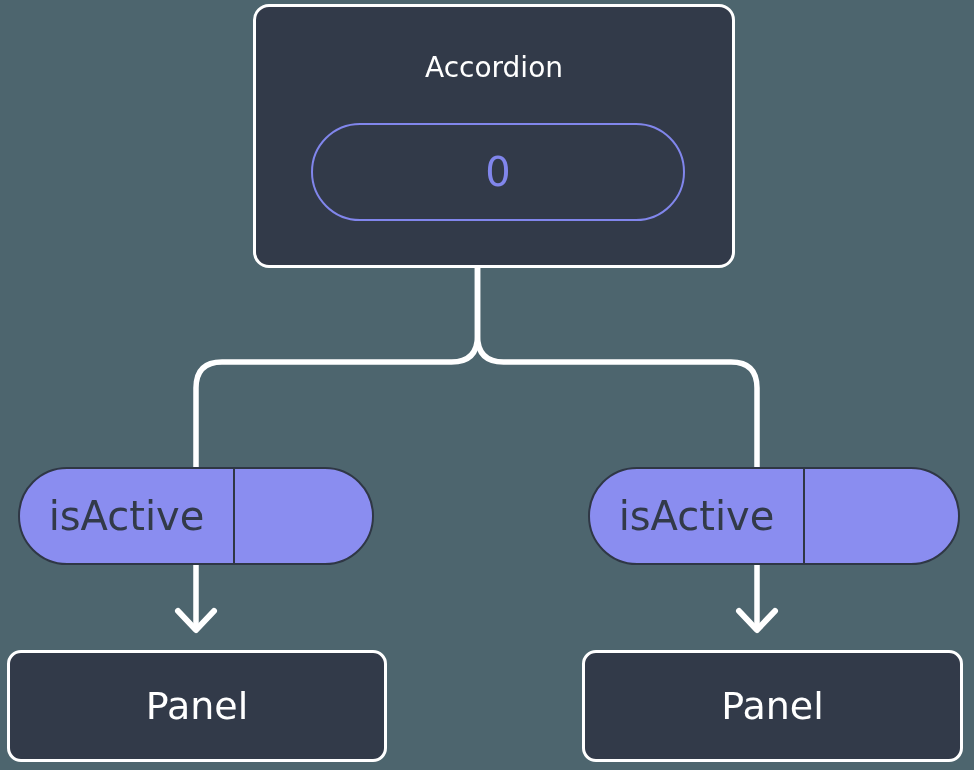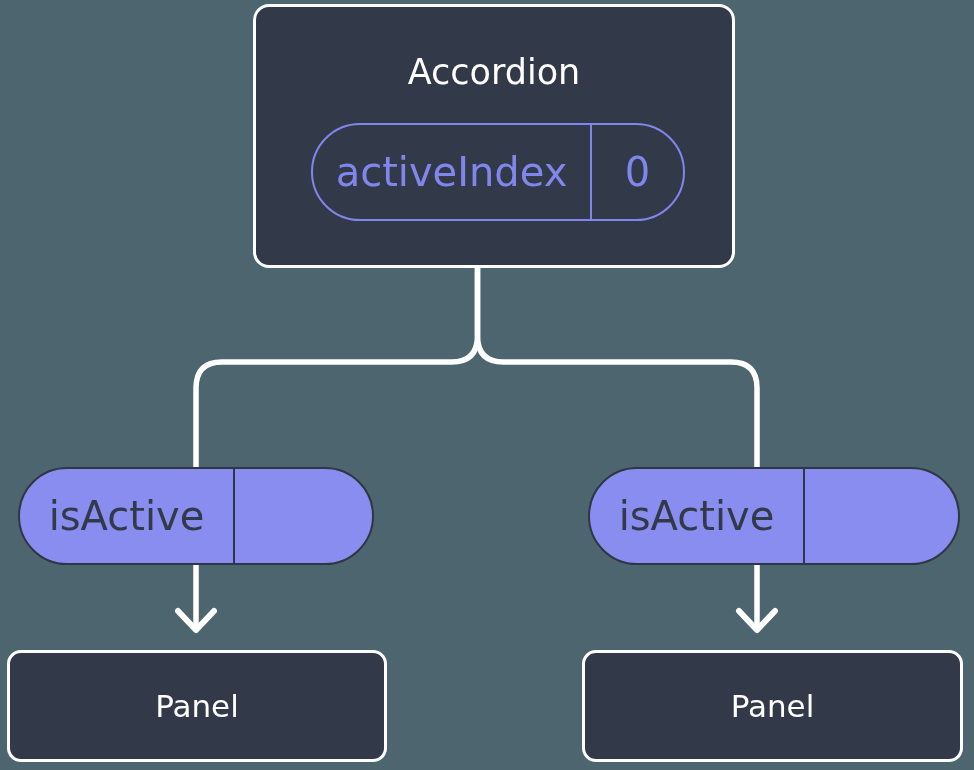--- a/index.html
+++ b/index.html
@@ -10,21 +10,21 @@
   }
   .lines-svg{position:absolute;left:0;top:0;width:974px;height:770px;}
 
   .node{
     position:absolute;background:#323a49;border:3px solid #ffffff;
     border-radius:16px;box-sizing:border-box;
   }
   .root-node{left:253px;top:4px;width:482px;height:264px;}
   .root-title{
     position:absolute;top:46px;left:0;right:0;text-align:center;
-    color:#ffffff;font-size:35px;line-height:1.1;
+    color:#ffffff;font-size:28px;line-height:1.1;
   }
 
   .pill{
     position:absolute;display:flex;align-items:stretch;
     border-radius:60px;box-sizing:border-box;overflow:hidden;
     font-size:40px;
   }
   .pill .seg{display:flex;align-items:center;justify-content:center;}
 
   .pill-outline{
@@ -39,40 +39,39 @@
     top:467px;height:98px;
   }
   .pill-left{left:18px;width:356px;}
   .pill-left .seg-name{width:213px;border-right:2px solid #2f3745;}
   .pill-right{left:588px;width:372px;}
   .pill-right .seg-name{width:213px;border-right:2px solid #2f3745;}
   .pill-solid .seg-value{flex:1;}
 
   .panel-node{top:650px;height:112px;border-radius:14px;
     display:flex;align-items:center;justify-content:center;
-    color:#ffffff;font-size:31px;}
+    color:#ffffff;font-size:38px;}
   .panel-left{left:7px;width:380px;}
   .panel-right{left:582px;width:381px;}
 </style>
 </head>
 <body>
 
 <div class="canvas">
 
   <svg class="lines-svg" viewBox="0 0 974 770" fill="none" xmlns="http://www.w3.org/2000/svg">
     <path d="M 477.5 262 L 477.5 336 Q 477.5 362 451.5 362 L 222 362 Q 196 362 196 388 L 196 629" stroke="#ffffff" stroke-width="5.5" stroke-linecap="round" stroke-linejoin="round"></path>
     <path d="M 477.5 262 L 477.5 336 Q 477.5 362 503.5 362 L 731 362 Q 757 362 757 388 L 757 629" stroke="#ffffff" stroke-width="5.5" stroke-linecap="round" stroke-linejoin="round"></path>
     <path d="M 178 611 L 196 630 L 214 611" stroke="#ffffff" stroke-width="6" stroke-linecap="round" stroke-linejoin="round"></path>
     <path d="M 739 611 L 757 630 L 775 611" stroke="#ffffff" stroke-width="6" stroke-linecap="round" stroke-linejoin="round"></path>
   </svg>
 
   <div class="node root-node">
     <div class="root-title">Accordion</div>
     <div class="pill pill-outline">
-      <div class="seg seg-name">activeIndex</div>
       <div class="seg seg-value">0</div>
     </div>
   </div>
 
   <div class="pill pill-solid pill-left">
     <div class="seg seg-name">isActive</div>
   </div>
 
   <div class="pill pill-solid pill-right">
     <div class="seg seg-name">isActive</div>

